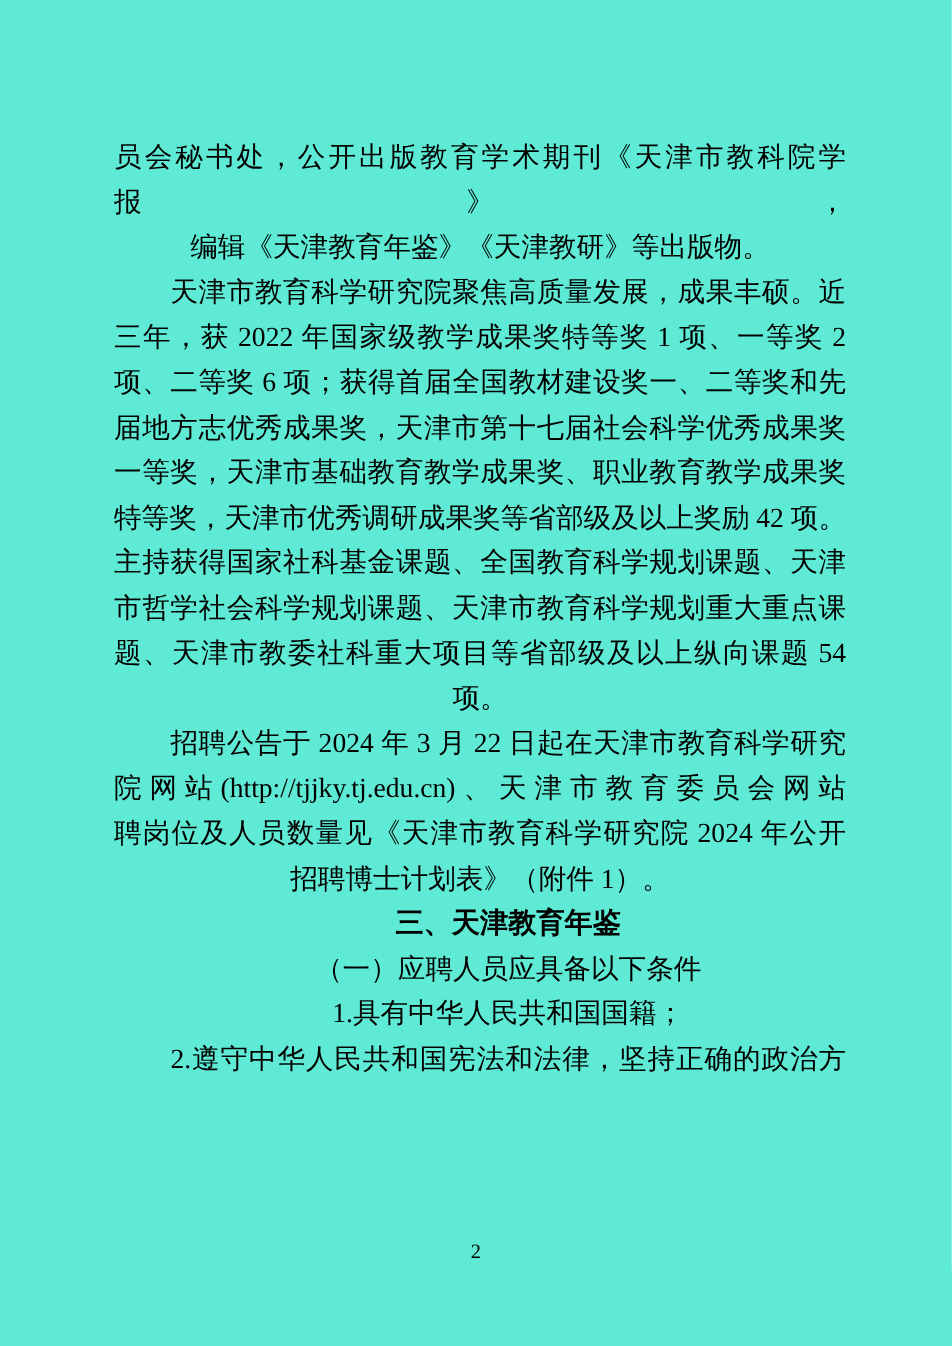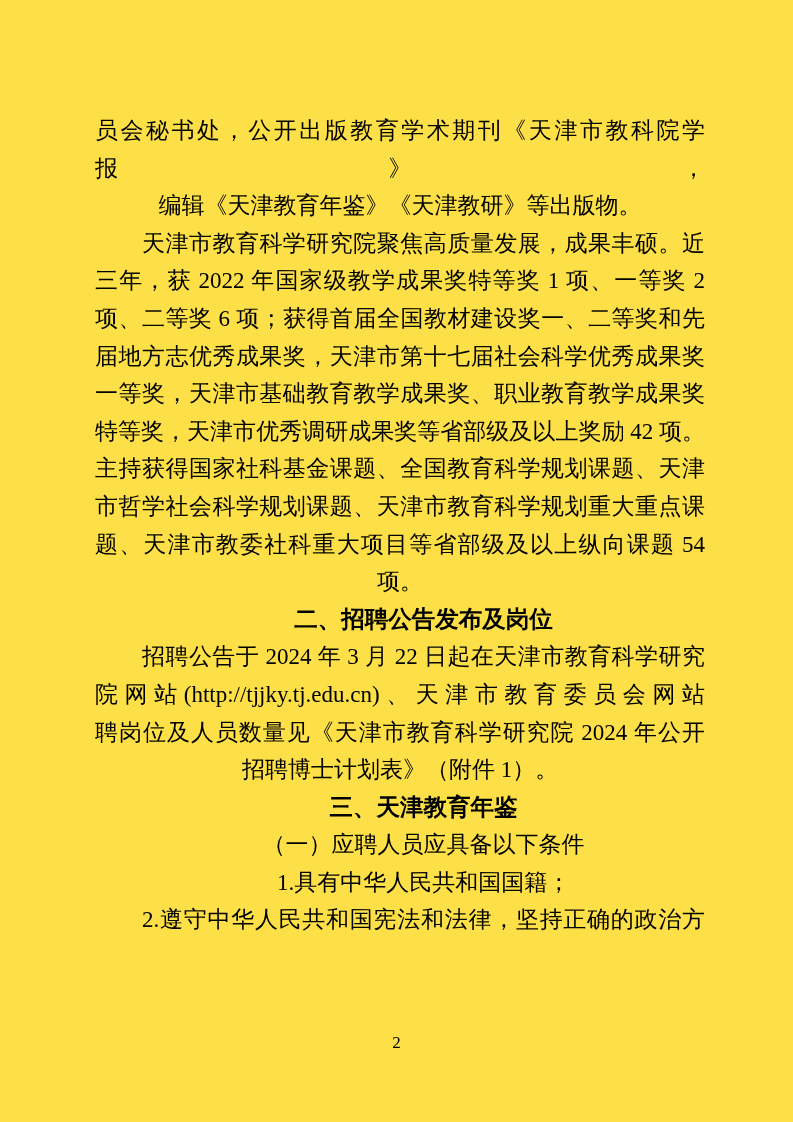--- a/index.html
+++ b/index.html
@@ -3,21 +3,21 @@
 <meta charset="utf-8">
 <style>
   html, body { margin: 0; padding: 0; }
   body {
     width: 793px; height: 1122px;
     background: #ffffff;
   }
   .page {
     position: relative;
     width: 793px; height: 1122px;
-    background: #fde047;
+    background: #5eead4;
     overflow: hidden;
     font-family: "Liberation Serif", "DejaVu Serif", serif;
     color: #000000;
   }
   .content {
     position: absolute;
     left: 95px; top: 112px;
     width: 610px;
   }
   .line {
@@ -60,21 +60,20 @@
     <div class="line stretch indent">天津市教育科学研究院聚焦高质量发展，成果丰硕。近</div>
     <div class="line stretch">三年，获 2022 年国家级教学成果奖特等奖 1 项、一等奖 2</div>
     <div class="line stretch">项、二等奖 6 项；获得首届全国教材建设奖一、二等奖和先</div>
     <div class="line stretch">届地方志优秀成果奖，天津市第十七届社会科学优秀成果奖</div>
     <div class="line stretch">一等奖，天津市基础教育教学成果奖、职业教育教学成果奖</div>
     <div class="line stretch">特等奖，天津市优秀调研成果奖等省部级及以上奖励 42 项。</div>
     <div class="line stretch">主持获得国家社科基金课题、全国教育科学规划课题、天津</div>
     <div class="line stretch">市哲学社会科学规划课题、天津市教育科学规划重大重点课</div>
     <div class="line stretch">题、天津市教委社科重大项目等省部级及以上纵向课题 54</div>
     <div class="line">项。</div>
-    <div class="line heading indent">二、招聘公告发布及岗位</div>
     <div class="line stretch indent">招聘公告于 2024 年 3 月 22 日起在天津市教育科学研究</div>
     <div class="line stretch">院网站(http://tjjky.tj.edu.cn)、天津市教育委员会网站</div>
     <div class="line stretch">聘岗位及人员数量见《天津市教育科学研究院 2024 年公开</div>
     <div class="line">招聘博士计划表》（附件 1）。</div>
     <div class="line heading indent">三、天津教育年鉴</div>
     <div class="line kaiti indent">（一）应聘人员应具备以下条件</div>
     <div class="line indent">1.具有中华人民共和国国籍；</div>
     <div class="line stretch indent">2.遵守中华人民共和国宪法和法律，坚持正确的政治方</div>
   </div>
   <div class="page-number">2</div>

